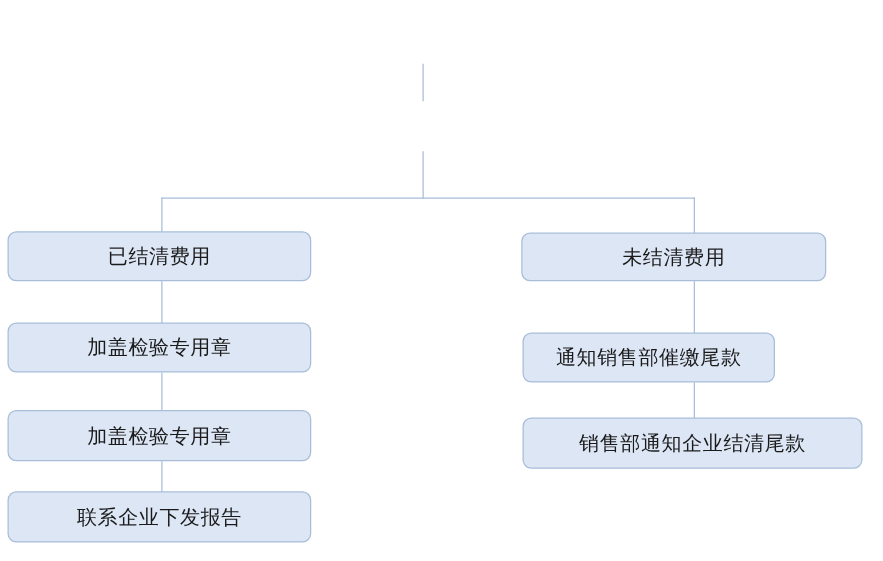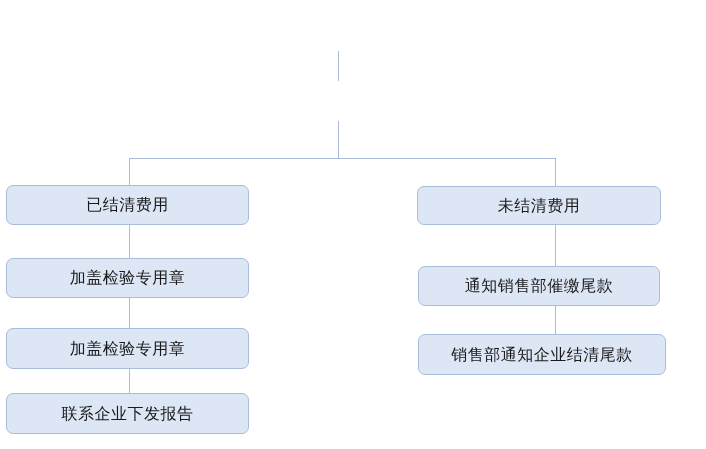--- a/index.html
+++ b/index.html
@@ -54,15 +54,15 @@
     <div class="connector v" style="left: 129px; top: 225px; height: 34px;"></div>
     <div class="connector v" style="left: 129px; top: 298px; height: 31px;"></div>
     <div class="connector v" style="left: 129px; top: 369px; height: 25px;"></div>
     <div class="connector v" style="left: 555px; top: 225px; height: 42px;"></div>
     <div class="connector v" style="left: 555px; top: 306px; height: 29px;"></div>
     <div class="node" style="left: 6px; top: 185px; width: 243px; height: 40px;">已结清费用</div>
     <div class="node" style="left: 6px; top: 258px; width: 243px; height: 40px;">加盖检验专用章</div>
     <div class="node" style="left: 6px; top: 328px; width: 243px; height: 41px;">加盖检验专用章</div>
     <div class="node" style="left: 417px; top: 186px; width: 244px; height: 39px;">未结清费用</div>
     <div class="node" style="left: 6px; top: 393px; width: 243px; height: 41px;">联系企业下发报告</div>
-    <div class="node" style="left: 418px; top: 266px; width: 242px; height: 40px;">通知销售部催缴尾款</div>
-    <div class="node" style="left: 418px; top: 334px; width: 248px; height: 41px;">销售部通知企业结清尾款</div>
+    <div class="node" style="left: 418px; top: 266px; width: 202px; height: 40px;">通知销售部催缴尾款</div>
+    <div class="node" style="left: 418px; top: 334px; width: 272px; height: 41px;">销售部通知企业结清尾款</div>
   </div>
 
 </body></html>

